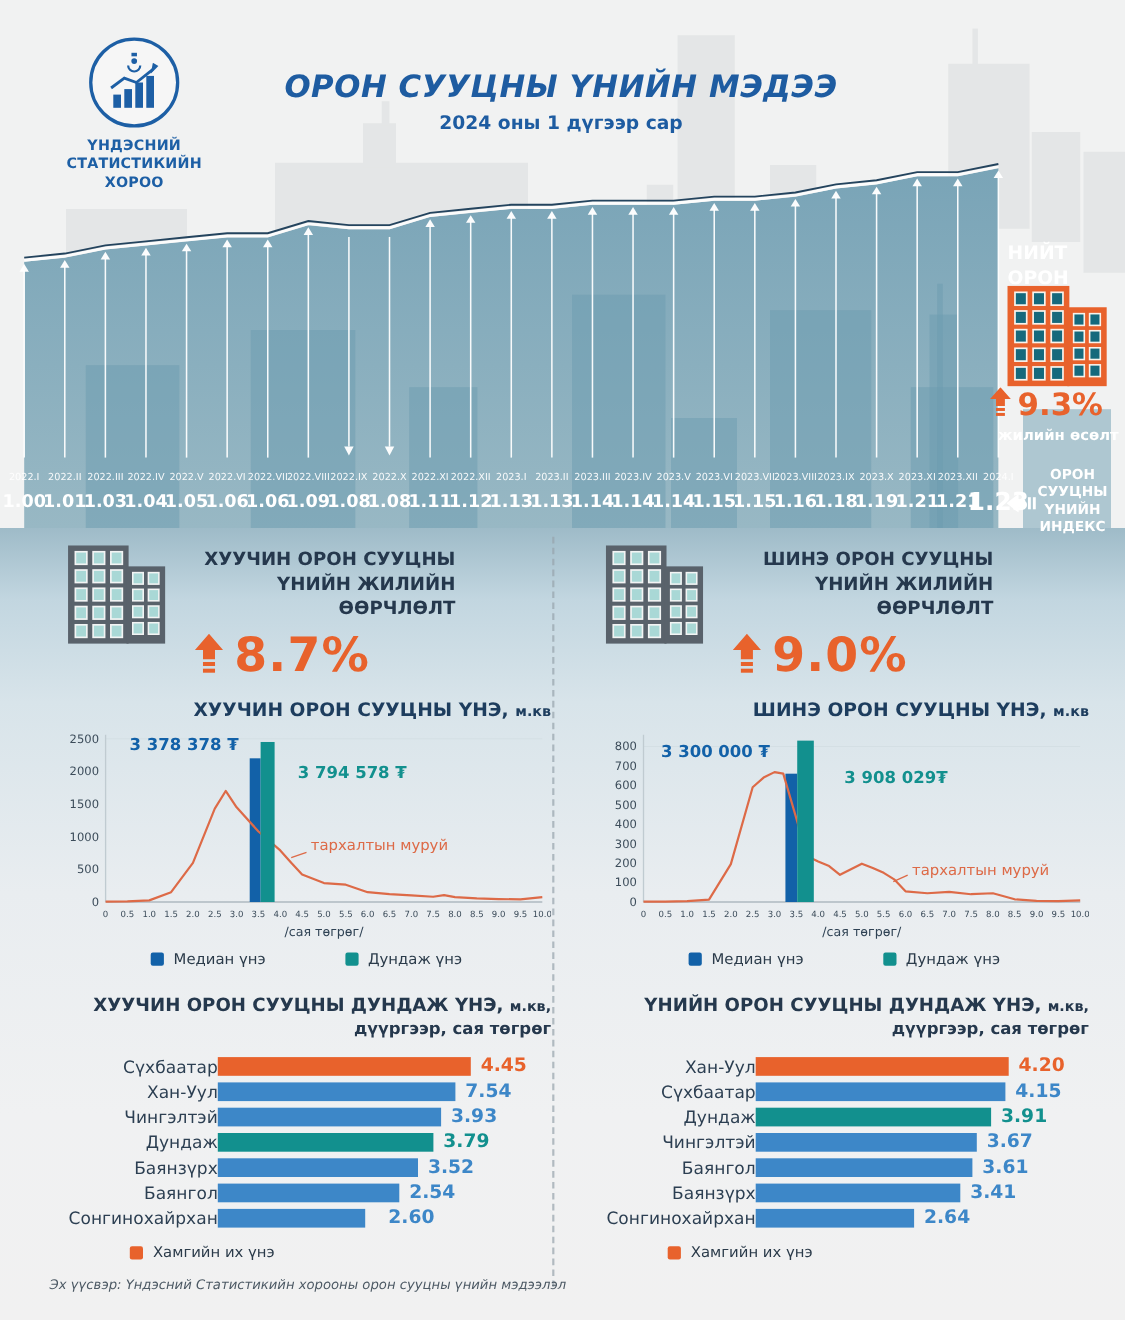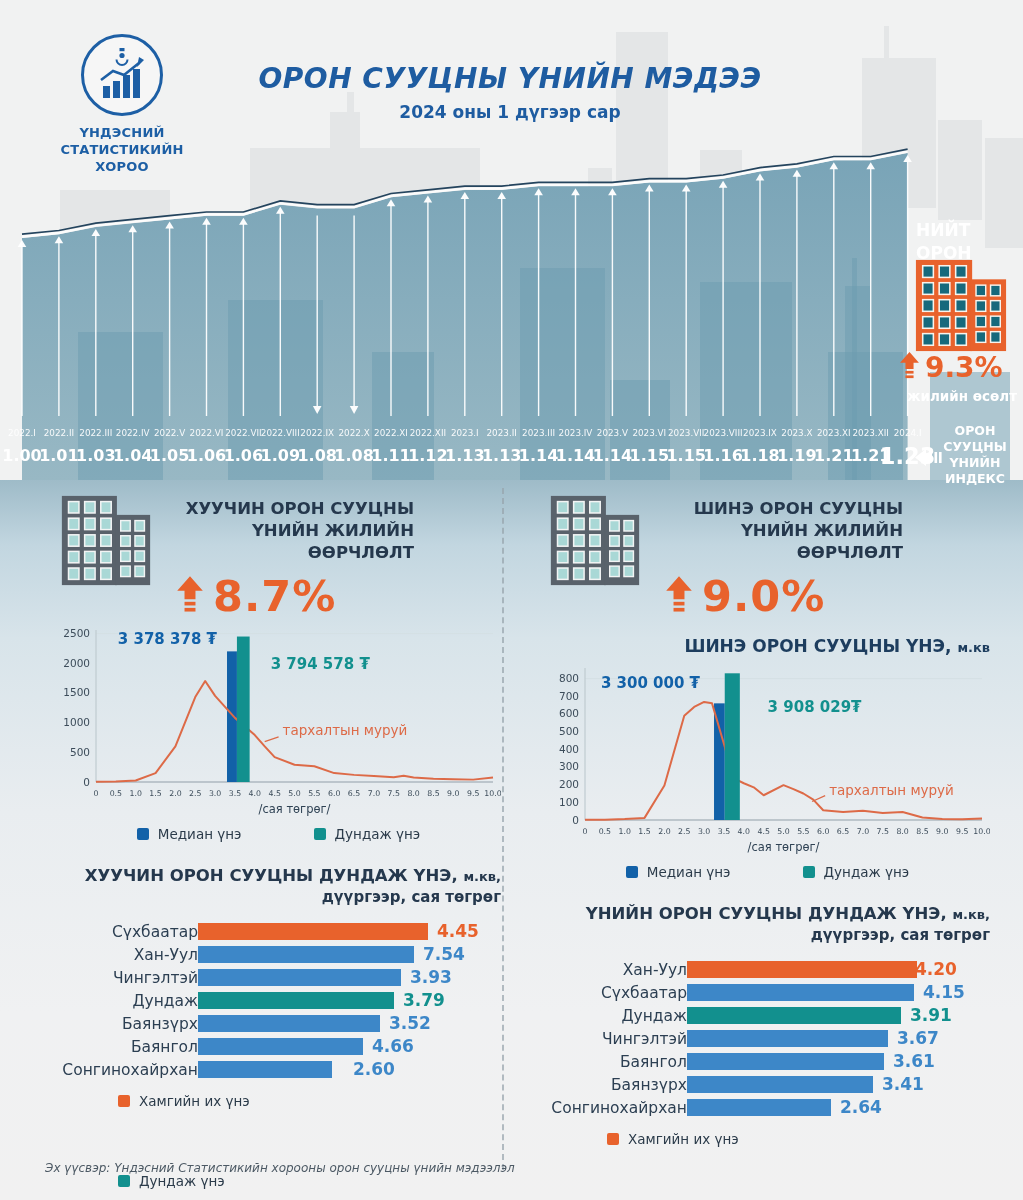--- a/index.html
+++ b/index.html
@@ -304,20 +304,23 @@
           <div class="sec-growth">
             <span id="oldArrow"><svg width="28" height="37" viewBox="0 0 23 30">
                   <polygon points="11.5,0 22,12 16,12 16,19 7,19 7,12 1,12" fill="#E8622C"></polygon>
                   <rect x="7" y="21" width="9" height="3" fill="#E8622C"></rect>
                   <rect x="7" y="26" width="9" height="3" fill="#E8622C"></rect>
                 </svg></span>
             <span class="pct">8.7%</span>
           </div>
         </div>
       </div>
+      <div class="price-title">
+        <span>ХУУЧИН ОРОН СУУЦНЫ ҮНЭ,</span> <span class="unit">м.кв</span>
+      </div>
       <svg id="distOld" class="dist" width="445" height="206" viewBox="0 0 445 206">
           <line x1="40" y1="13.5625" x2="437" y2="13.5625" stroke="#d4dfe4" stroke-width="1"></line>
           <line x1="40" y1="10" x2="40" y2="162" stroke="#c0cbd1" stroke-width="1.2"></line>
           <line x1="40" y1="162" x2="437" y2="162" stroke="#aeb9c0" stroke-width="1.4"></line>
           <text x="34" y="165.5" text-anchor="end" font-size="10.5" fill="#3c4c5a">0</text>
           <text x="34" y="135.8125" text-anchor="end" font-size="10.5" fill="#3c4c5a">500</text>
           <text x="34" y="106.125" text-anchor="end" font-size="10.5" fill="#3c4c5a">1000</text>
           <text x="34" y="76.4375" text-anchor="end" font-size="10.5" fill="#3c4c5a">1500</text>
           <text x="34" y="46.75" text-anchor="end" font-size="10.5" fill="#3c4c5a">2000</text>
           <text x="34" y="17.0625" text-anchor="end" font-size="10.5" fill="#3c4c5a">2500</text>
@@ -398,21 +401,21 @@
             <span class="blabel">Баянзүрх</span>
             <div class="btrack">
               <div class="bbar" style="width: 182px; background: rgb(61, 135, 200);"></div>
               <span class="bval" style="left: 191px; color: rgb(61, 135, 200);">3.52</span>
             </div>
           </div>
           <div class="brow">
             <span class="blabel">Баянгол</span>
             <div class="btrack">
               <div class="bbar" style="width: 165px; background: rgb(61, 135, 200);"></div>
-              <span class="bval" style="left: 174px; color: rgb(61, 135, 200);">4.66</span>
+              <span class="bval" style="left: 174px; color: rgb(61, 135, 200);">2.54</span>
             </div>
           </div>
           <div class="brow">
             <span class="blabel">Сонгинохайрхан</span>
             <div class="btrack">
               <div class="bbar" style="width: 134px; background: rgb(61, 135, 200);"></div>
               <span class="bval" style="left: 155px; color: rgb(61, 135, 200);">2.60</span>
             </div>
           </div>
         </div>
@@ -527,21 +530,21 @@
       </div>
       <div class="bars-title">
         <span>ҮНИЙН ОРОН СУУЦНЫ ДУНДАЖ ҮНЭ,</span> <span class="unit">м.кв,</span>
         <div class="line2">дүүргээр, сая төгрөг</div>
       </div>
       <div class="bars" id="barsNew">
           <div class="brow">
             <span class="blabel">Хан-Уул</span>
             <div class="btrack">
               <div class="bbar" style="width: 230px; background: rgb(232, 98, 44);"></div>
-              <span class="bval" style="left: 228px; color: rgb(232, 98, 44);">4.20</span>
+              <span class="bval" style="left: 239px; color: rgb(232, 98, 44);">4.20</span>
             </div>
           </div>
           <div class="brow">
             <span class="blabel">Сүхбаатар</span>
             <div class="btrack">
               <div class="bbar" style="width: 227px; background: rgb(61, 135, 200);"></div>
               <span class="bval" style="left: 236px; color: rgb(61, 135, 200);">4.15</span>
             </div>
           </div>
           <div class="brow">

